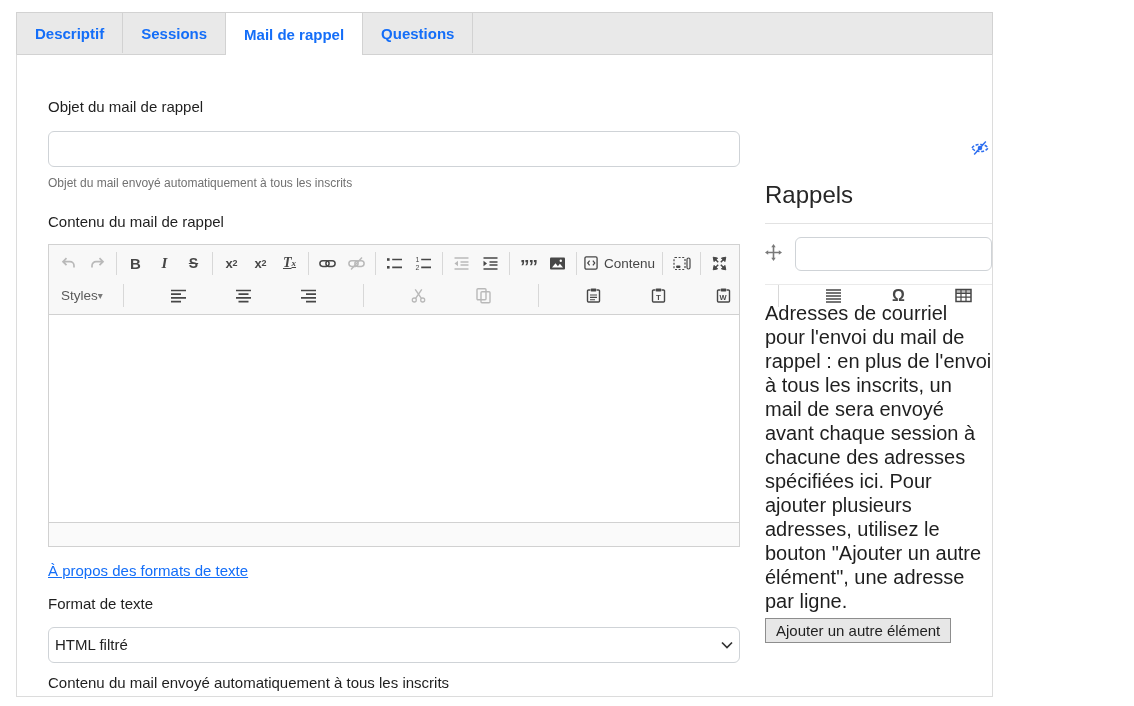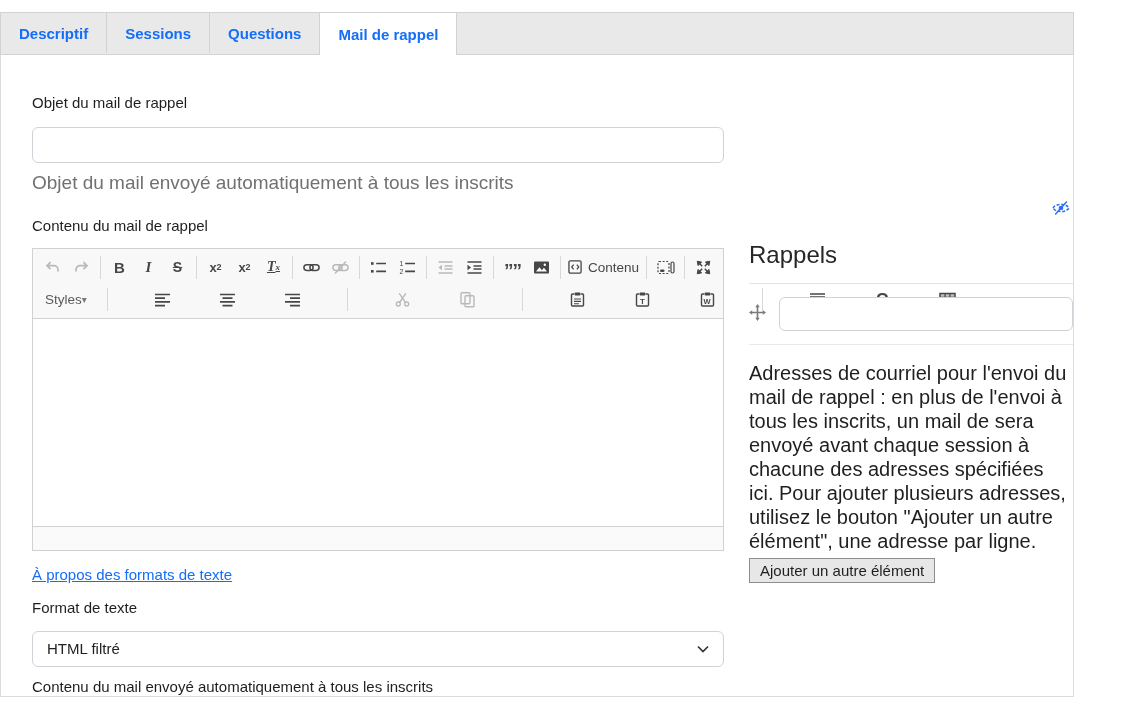--- a/index.html
+++ b/index.html
@@ -1,36 +1,36 @@
 <!DOCTYPE html>
 <html><head>
 <meta charset="utf-8">
 <style>
   * { box-sizing: border-box; margin: 0; padding: 0; }
   html,body { width:1134px; height:706px; overflow:hidden; background:#fff;
     font-family:"Liberation Sans", sans-serif; color:#222; font-size:15px; }
-  .wrap { position:absolute; left:0; top:12px; width:1074px; }
+  .wrap { position:absolute; left:16px; top:12px; width:977px; }
 
   
   .tabstrip { display:flex; align-items:flex-start; height:42px; background:#e9e9e9;
     border:1px solid #d2d2d2; border-bottom:none; position:relative; z-index:2; }
   .tab { height:40px; display:flex; align-items:center; padding:0 18px;
     font-weight:700; font-size:15px; color:#146ef8; cursor:pointer;
     border-right:1px solid #d2d2d2; white-space:nowrap; }
   .tab.active { background:#fff; height:42px; margin-bottom:-2px; position:relative; z-index:5;
     border-right:1px solid #d2d2d2; border-left:1px solid #d2d2d2; margin-left:-1px; }
 
   
   .panel { background:#fff; border:1px solid #dcdcdc; border-top:1px solid #d2d2d2;
     min-height:643px; display:flex; align-items:center; }
   .main { width:692px; margin-left:31px; padding-top:37px; }
   .side { width:333px; margin-left:25px; position:relative; padding-top:8px; }
 
   .lbl { font-size:15px; color:#1f1f1f; }
-  .helper { font-size:19px; color:#717171; }
+  .helper { font-size:12px; color:#717171; }
   .txtinput { width:100%; height:36px; border:1px solid #cfd3d7; border-radius:6px;
     background:#fff; outline:none; padding:0 12px; font:inherit; }
 
   
   .editor { margin-top:14px; border:1px solid #d1d1d1; }
   .toolbar { background:#f8f8f8; border-bottom:1px solid #d1d1d1; padding:2px 5px; }
   .trow { display:flex; align-items:center; height:33px; }
   .tbtn { min-width:29px; height:26px; display:flex; align-items:center; justify-content:center;
     color:#474747; cursor:pointer; border-radius:2px; padding:0 3px; }
   .tbtn.dis { color:#b9b9b9; cursor:default; }
@@ -49,21 +49,21 @@
   .styles-btn { width:97px; justify-content:space-between; color:#5a5a5a; font-size:13.5px; padding:0 7px; }
   .styles-caret { font-size:10px; color:#7a7a7a; }
   .src-btn { gap:5px; font-size:13.5px; }
   .edit-area { height:207px; background:#fff; cursor:text; }
   .edit-footer { height:24px; background:#fafafa; border-top:1px solid #d1d1d1; }
 
   .about-link { display:inline-block; margin-top:15px; color:#146ef8; text-decoration:underline;
     font-size:15px; cursor:pointer; }
   .fmt-label { margin-top:16px; }
   .selectbox { margin-top:15px; height:36px; border:1px solid #cfd3d7; border-radius:6px;
-    display:flex; align-items:center; justify-content:space-between; padding:0 14px; cursor:pointer; }
+    display:flex; align-items:center; justify-content:space-between; padding:0 6px; cursor:pointer; }
   .bottom-note { margin-top:11px; font-size:15px; color:#1f1f1f; }
 
   
   .eye { position:absolute; top:30px; right:2px; color:#2e6ff0; cursor:pointer; }
   .side h2 { margin-top:64px; font-size:24px; font-weight:400; color:#262626; }
   .side-hr { border:none; border-top:1px solid #e2e2e2; margin-top:14px; }
   .drag-row { display:flex; align-items:center; padding:13px 0; border-bottom:1px solid #eaeaea; }
   .drag-handle { color:#7a7a7a; margin-right:13px; cursor:move; flex:none; }
   .drag-row .txtinput { height:34px; }
   .side-desc { margin-top:16px; font-size:20px; line-height:24px; color:#1f1f1f; }
@@ -71,22 +71,22 @@
     border:1px solid #8d8d8d; border-radius:0; padding:3px 10px; cursor:pointer; }
 </style>
 </head>
 <body>
 
 <div class="wrap">
 
   <div class="tabstrip">
       <div class="tab">Descriptif</div>
       <div class="tab">Sessions</div>
+      <div class="tab active">Mail de rappel</div>
       <div class="tab">Questions</div>
-      <div class="tab active">Mail de rappel</div>
     </div>
 
   <div class="panel">
 
     <div class="main">
 
       <div class="lbl">Objet du mail de rappel</div>
       <input class="txtinput" style="margin-top: 16px;" type="text" value="">
       <div class="helper" style="margin-top:9px;">Objet du mail envoyé automatiquement à tous les inscrits</div>
 

